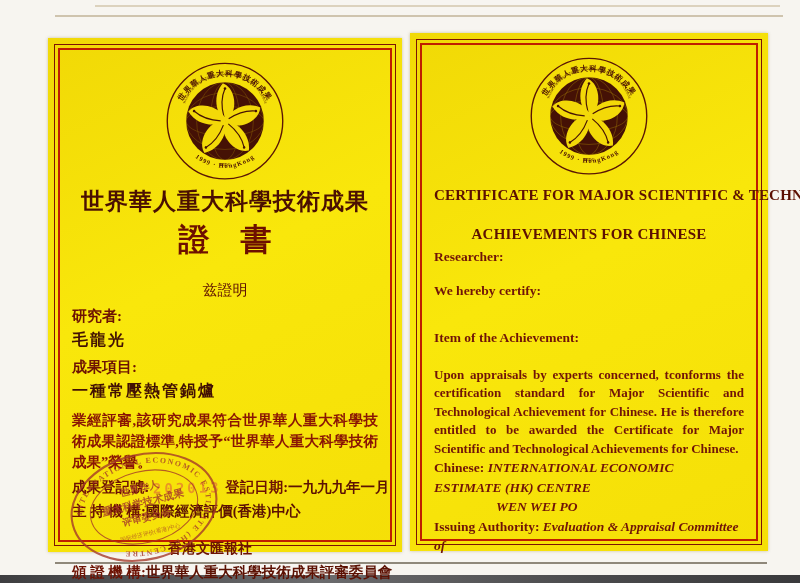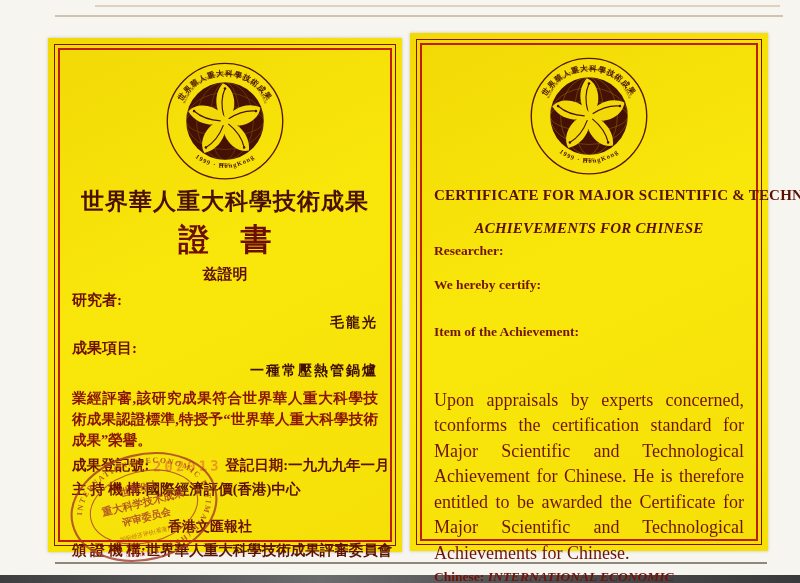--- a/index.html
+++ b/index.html
@@ -22,43 +22,43 @@
   }
   #left-page{left:48px;top:38px;width:354px;height:514px;}
   #right-page{left:410px;top:33px;width:358px;height:518px;}
   .border-outer{position:absolute;inset:6px;border:1.5px solid #7d1404;pointer-events:none;}
   .border-inner{position:absolute;inset:10px;border:2px solid #bf1e00;pointer-events:none;}
   .page-content{position:absolute;inset:12px;padding:2px 12px;box-sizing:border-box;}
 
   .emblem-wrap{text-align:center;margin-top:4px;}
   .lp-title{margin-top:0px;text-align:center;font-size:23px;font-weight:bold;color:#4a0f02;letter-spacing:1px;white-space:nowrap;}
   .lp-cert{margin-top:2px;text-align:center;font-size:31px;font-weight:bold;color:#6d0f00;}
-  .lp-certify{margin-top:4px;text-align:center;font-size:15px;font-weight:700;color:#5f1203;}
+  .lp-certify{margin-top:20px;text-align:center;font-size:15px;font-weight:400;color:#5f1203;}
   .lp-label{margin-top:7px;font-size:15px;font-weight:600;color:#6d1203;}
-  .lp-name{margin-top:4px;text-align:right;font-size:14px;font-weight:bold;color:#421003;letter-spacing:2px;font-family:Liberation Mono, monospace;}
+  .lp-name{margin-top:4px;text-align:left;font-size:16px;font-weight:bold;color:#421003;letter-spacing:2px;font-family:Liberation Mono, monospace;}
   .lp-par{margin-top:8px;font-size:14.5px;line-height:1.45;font-weight:600;color:#8a1504;text-align:justify;}
   .lp-line{margin-top:5px;font-size:14.5px;font-weight:600;color:#6d1203;white-space:nowrap;}
   .lp-line .val{color:#5c1103;}
   .stamp-number{display:inline-block;color:#e0583c;opacity:.55;font-weight:bold;letter-spacing:3px;
     font-family:"DejaVu Sans Mono",monospace;font-size:14px;transform:translateY(1px) rotate(-1deg);}
   .lp-host2{margin-top:19px;margin-left:96px;font-size:14px;font-weight:700;color:#6d1203;}
   .lp-rep{margin-top:34px;margin-left:148px;}
   .lp-rep .val{font-style:italic;font-weight:bold;color:#40110a;}
 
   
   #left-seal{position:absolute;left:12px;top:404px;width:168px;height:130px;transform:rotate(-14deg);opacity:.88;}
 
   
   .rp-title{margin-top:6px;text-align:center;font-size:15px;font-weight:bold;color:#5c1002;letter-spacing:.2px;white-space:nowrap;}
-  .rp-title2{margin-top:16px;font-style:italic;}
+  .rp-title2{margin-top:22px;}
   .rp-line{font-size:13.5px;font-weight:bold;color:#701408;line-height:1.45;}
   .rp-certify{margin-top:14px;}
   .rp-researcher{margin-top:4px;}
   .rp-item{margin-top:28px;}
-  .rp-par{margin-top:46px;font-size:18px;font-weight:normal;color:#701408;line-height:1.42;text-align:justify;}
+  .rp-par{margin-top:18px;font-size:13px;font-weight:bold;color:#701408;line-height:1.42;text-align:justify;}
   .rp-kv{white-space:normal;}
   .rp-kv .ival{font-style:italic;}
   .rp-ind{margin-left:62px;}
 </style>
 </head>
 <body>
 
 <svg width="0" height="0" style="position:absolute" aria-hidden="true">
   <defs>
     <path id="arcZh" d="M 13,66 A 47,47 0 1 1 107,66"></path>

